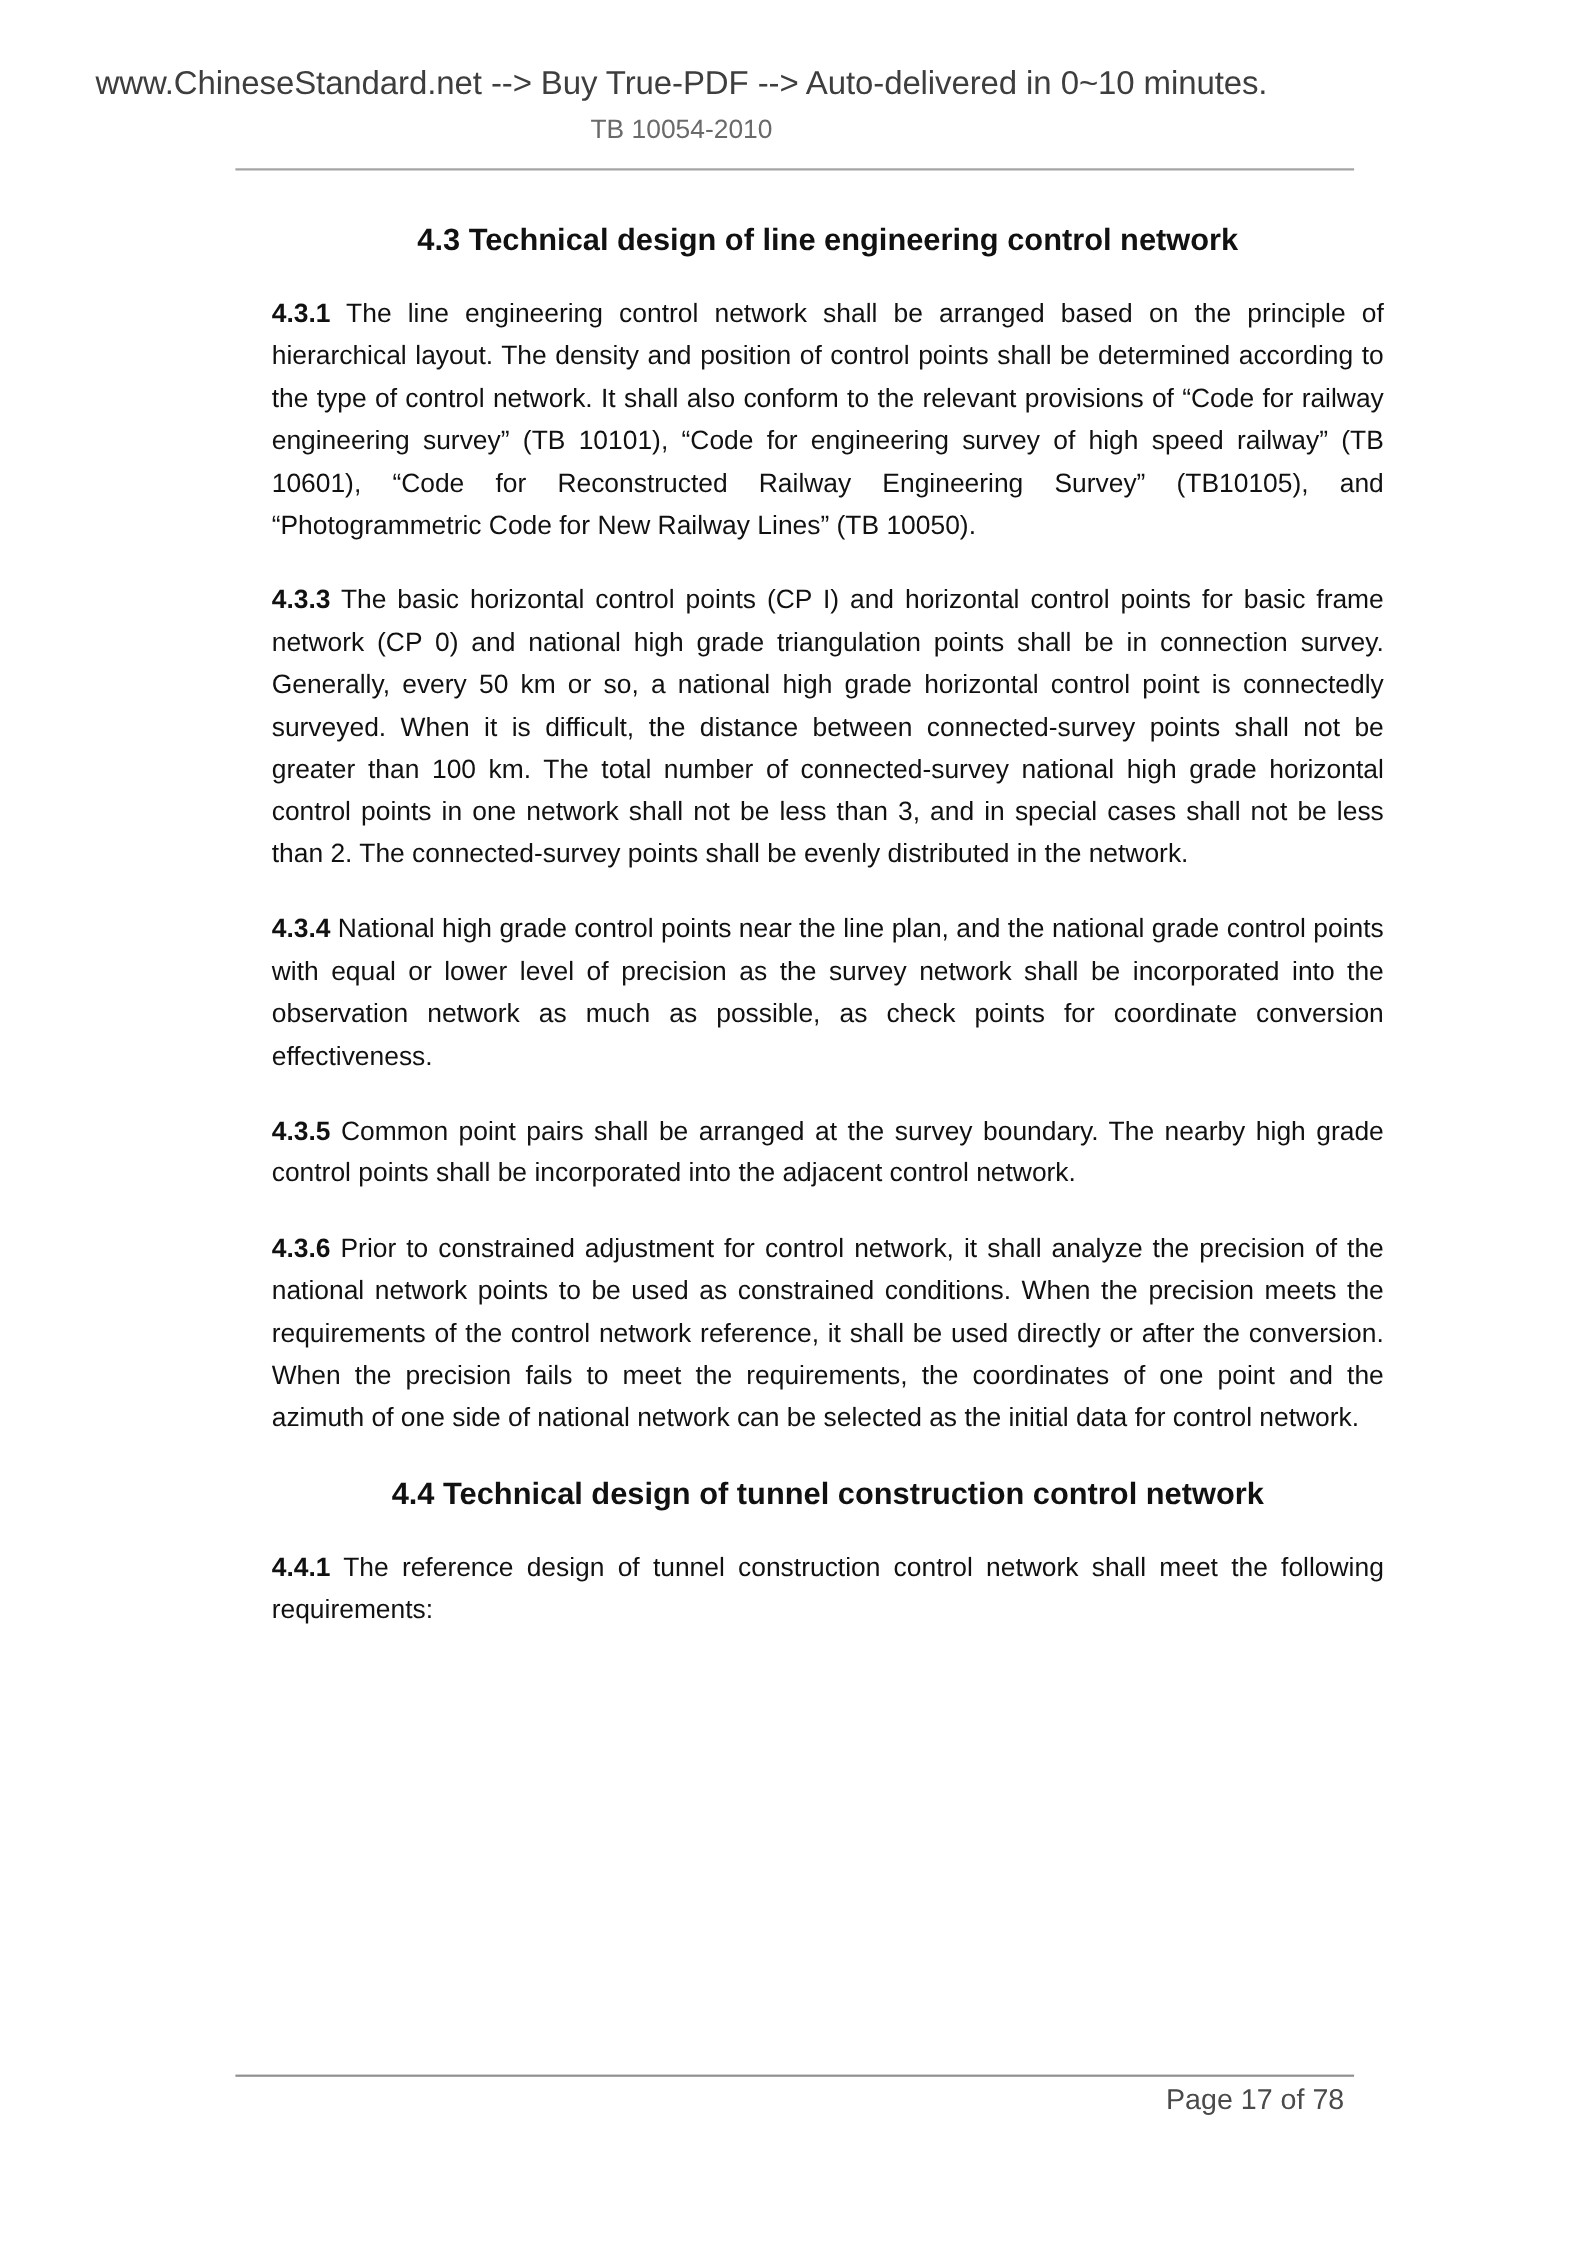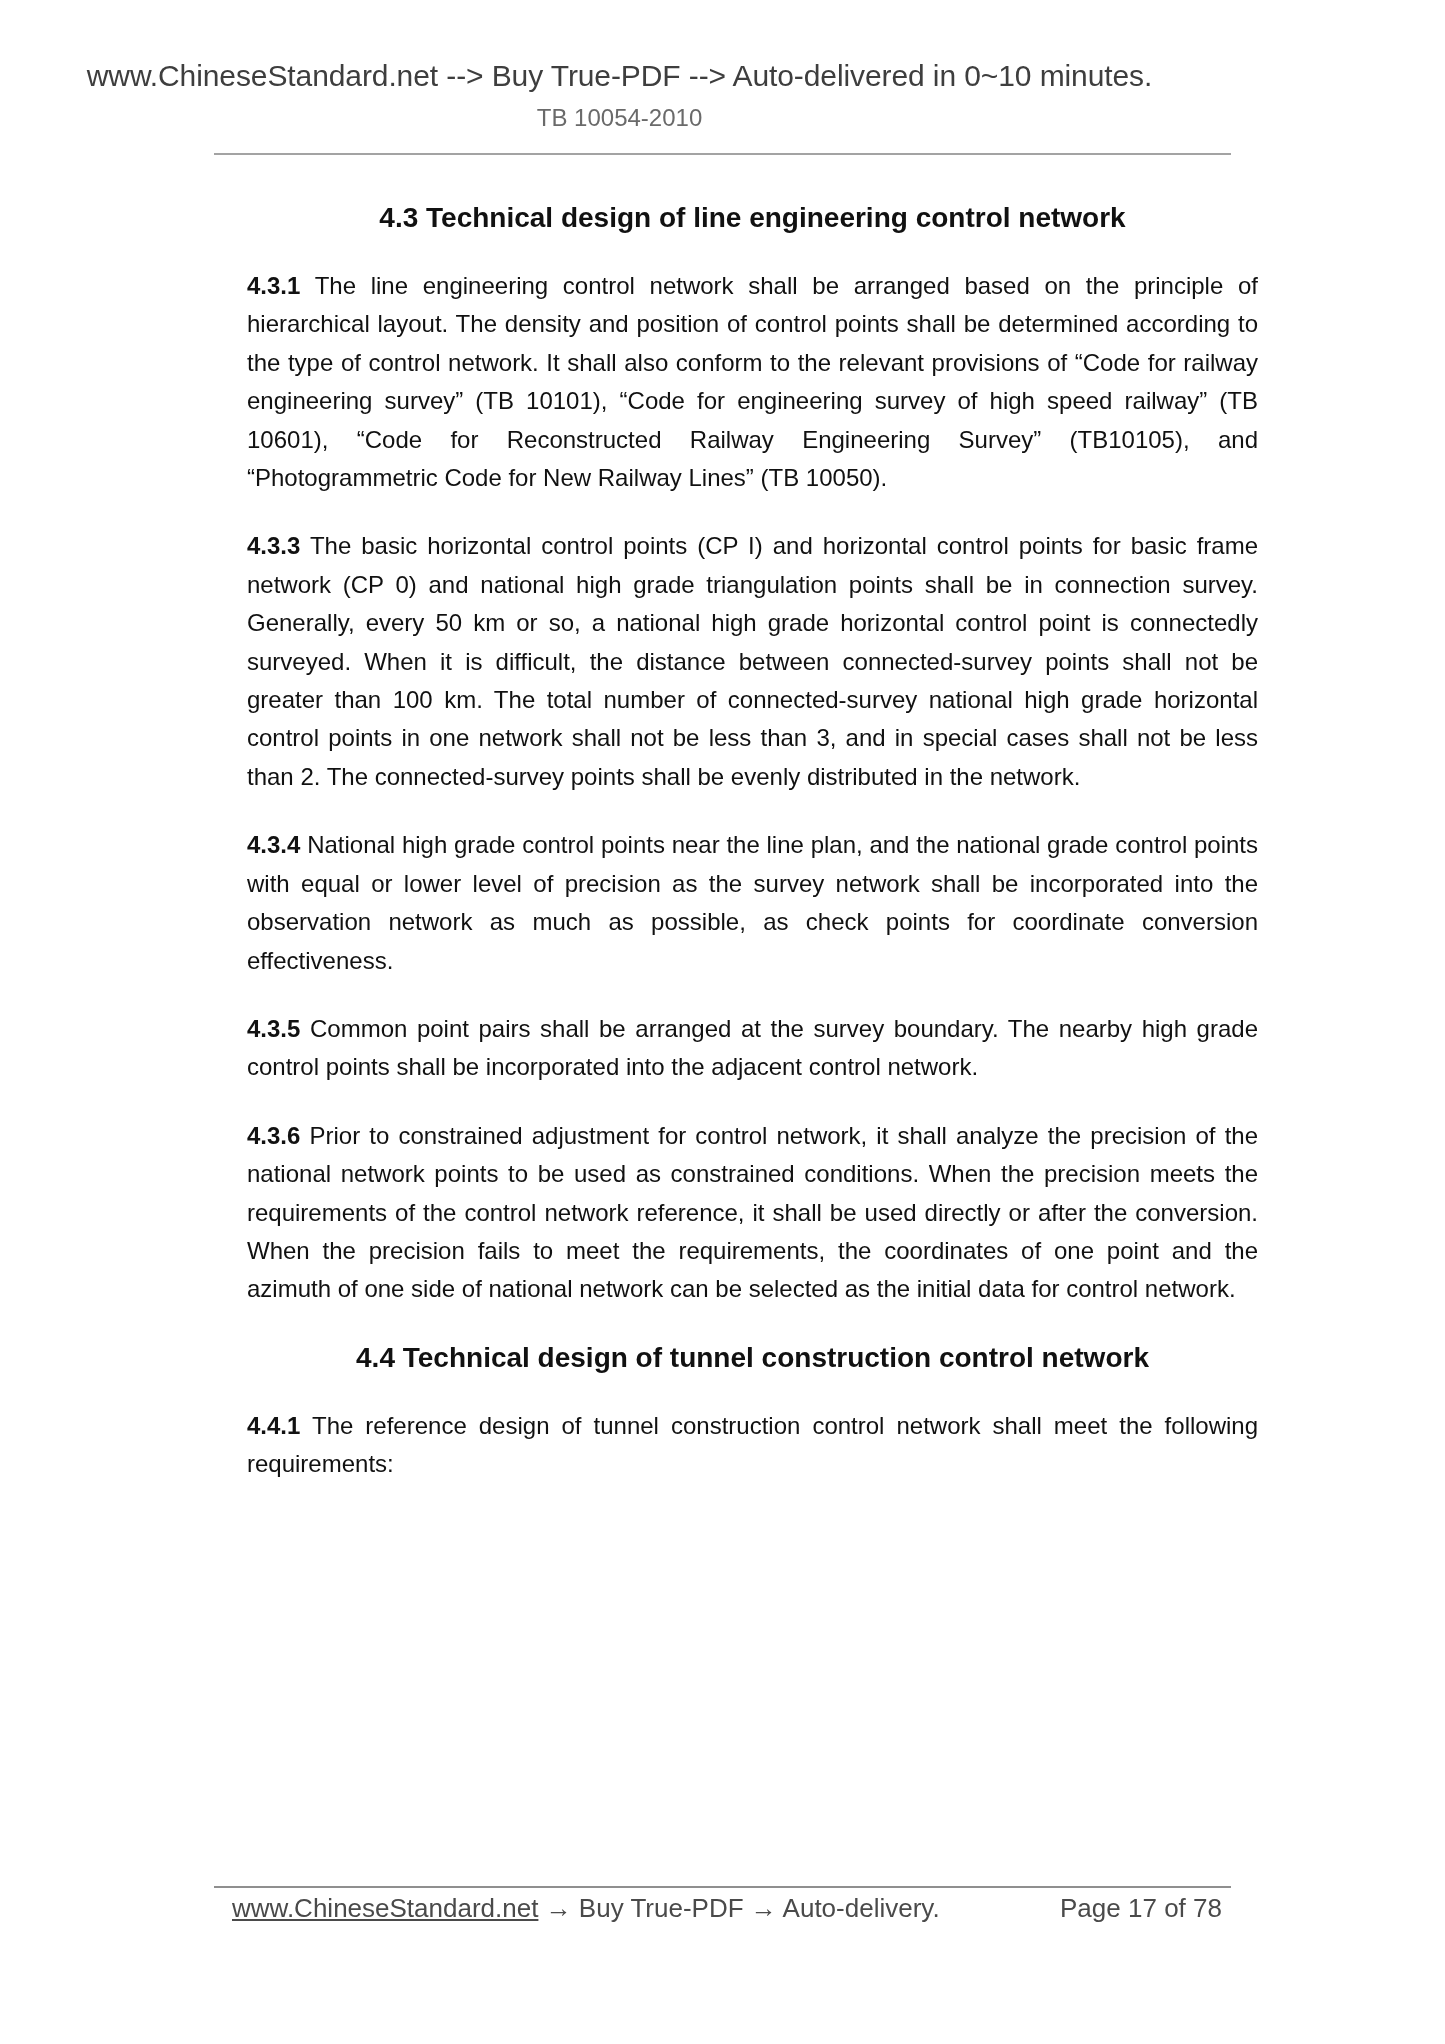--- a/index.html
+++ b/index.html
@@ -103,15 +103,14 @@
   <p class="clause"><span class="clause-num">4.3.6</span> <span>Prior to constrained adjustment for control network, it shall analyze the precision of the national network points to be used as constrained conditions. When the precision meets the requirements of the control network reference, it shall be used directly or after the conversion. When the precision fails to meet the requirements, the coordinates of one point and the azimuth of one side of national network can be selected as the initial data for control network.</span></p>
 
 
   <h2 class="section-heading second">4.4 Technical design of tunnel construction control network</h2>
 
   <p class="clause"><span class="clause-num">4.4.1</span> <span>The reference design of tunnel construction control network shall meet the following requirements:</span></p>
 </div>
 
 <div class="rule bottom"></div>
 <div class="page-footer">
-  <div class="footer-left"><span class="footer-link">www.ChineseStandard.net</span><span> → Buy True-PDF → Auto-delivery.</span></div>
   <div class="footer-right"><span>Page</span> <b>17</b> <span>of</span> <b>78</b></div>
 </div>
 
 </body></html>

